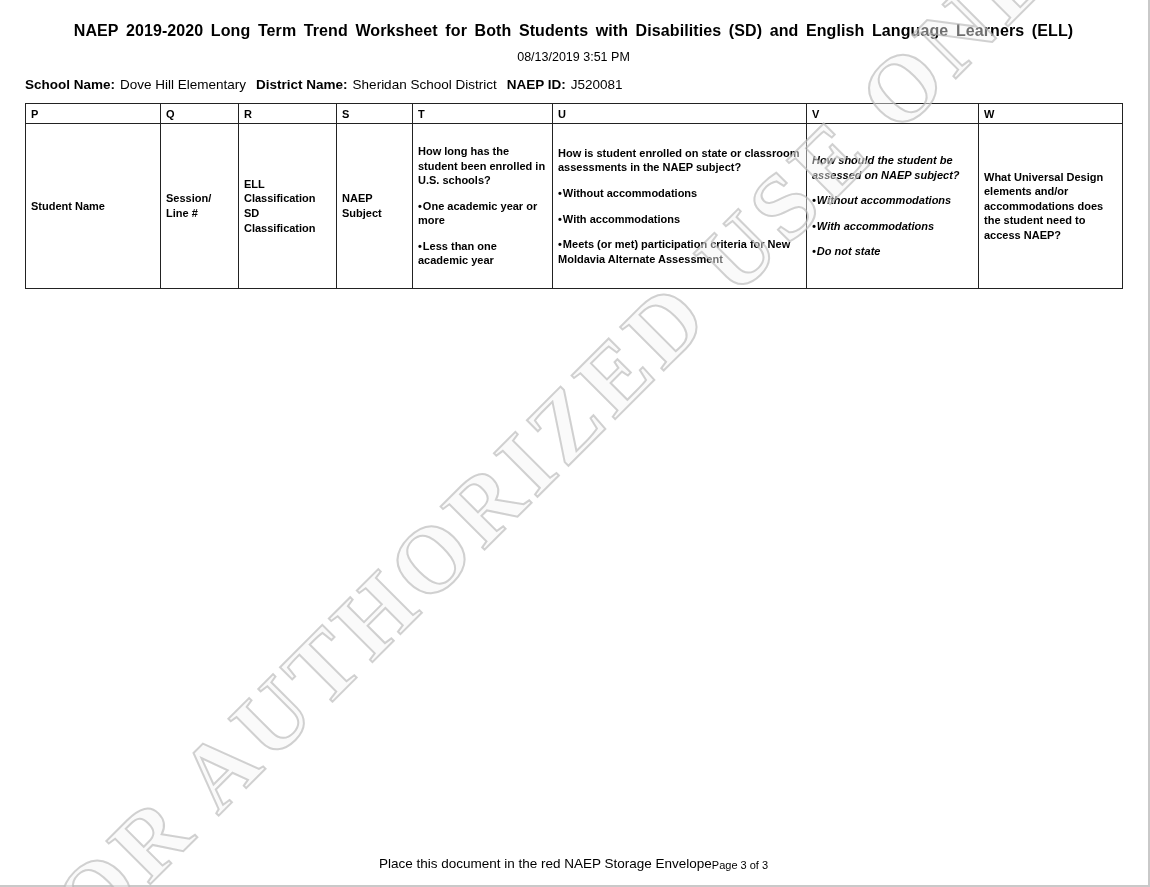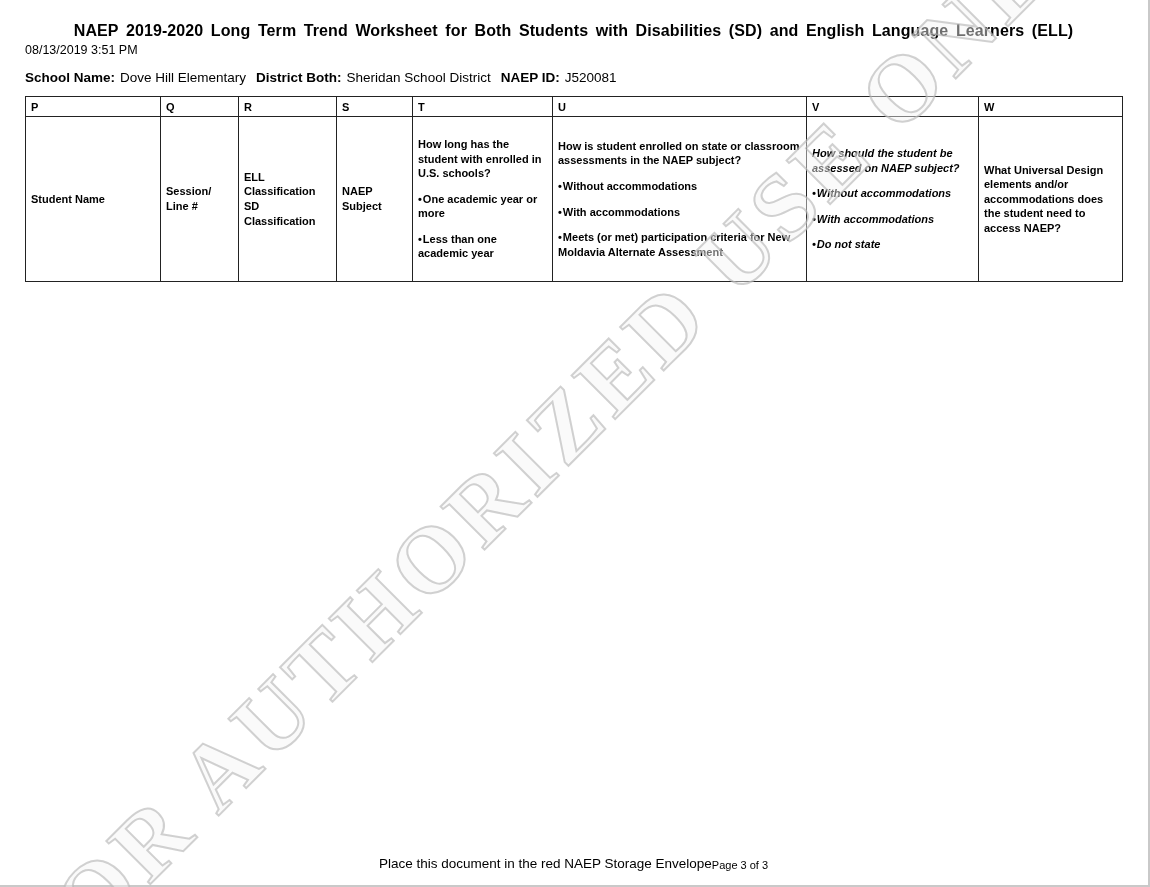--- a/index.html
+++ b/index.html
@@ -14,21 +14,21 @@
   }
   .page { position:absolute; inset:0; padding:22px 28px 0 25px; }
 
   .title {
     text-align:center;
     font-weight:bold;
     font-size:16px;
     word-spacing:3px;
     letter-spacing:0.1px;
   }
-  .timestamp { text-align:left; font-size:12.5px; margin-top:3px; }
+  .timestamp { text-align:center; font-size:12.5px; margin-top:10px; }
   .school-line { font-size:13.5px; margin-top:13px; margin-bottom:11px; }
   .school-line .lbl { font-weight:bold; margin-right:5px;margin-top:12px; }
   .school-line .val { margin-right:10px; }
 
   table.grid { border-collapse:collapse; table-layout:fixed; width:1097px; position:relative; z-index:1; }
   table.grid td {
     border:1px solid #222;
     font-size:11px;
     padding:3px 5px;
     word-wrap:break-word;
@@ -72,21 +72,21 @@
 </style>
 </head>
 <body>
 
 <div class="page">
 
   <div class="title">NAEP 2019-2020 Long Term Trend Worksheet for Both Students with Disabilities (SD) and English Language Learners (ELL)</div>
   <div class="timestamp">08/13/2019  3:51 PM</div>
 
   <div class="school-line">
-    <span class="lbl">School Name:</span><span class="val">Dove Hill Elementary</span><span class="lbl">District Both:</span><span class="val">Sheridan School District</span><span class="lbl">NAEP ID:</span><span class="val">J520081</span>
+    <span class="lbl">School Name:</span><span class="val">Dove Hill Elementary</span><span class="lbl">District Name:</span><span class="val">Sheridan School District</span><span class="lbl">NAEP ID:</span><span class="val">J520081</span>
   </div>
 
   <table class="grid">
     <colgroup>
       <col style="width:135px">
         <col style="width:78px">
         <col style="width:98px">
         <col style="width:76px">
       <col style="width:140px">
         <col style="width:254px">
@@ -110,21 +110,21 @@
         <td class="vb pre">Session/
 Line #</td>
         <td class="vb pre">ELL
 Classification
 SD
 Classification</td>
         <td class="vb pre">NAEP
 Subject</td>
 
         <td class="vb">
-          <div class="q">How long has the student with enrolled in U.S. schools?</div>
+          <div class="q">How long has the student been enrolled in U.S. schools?</div>
           <div class="opt">One academic year or more</div>
           <div class="opt">Less than one academic year</div>
         </td>
 
         <td class="vt">
           <div class="q">How is student enrolled on state or classroom assessments in the NAEP subject?</div>
           <div class="opt">Without accommodations</div>
           <div class="opt">With accommodations</div>
           <div class="opt">Meets (or met) participation criteria for New Moldavia Alternate Assessment</div>
         </td>

